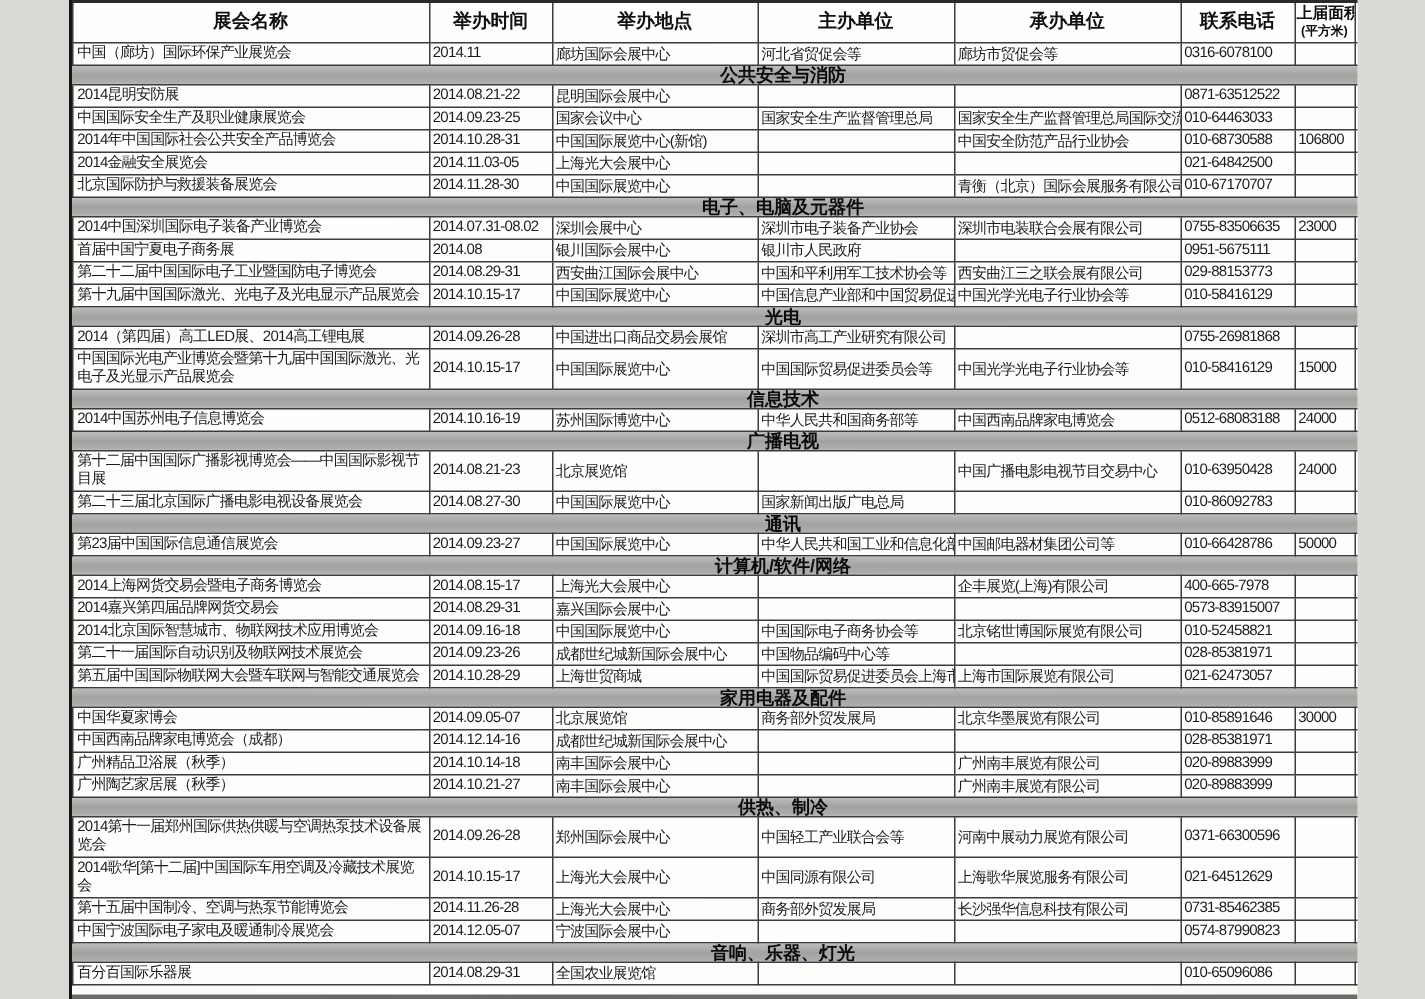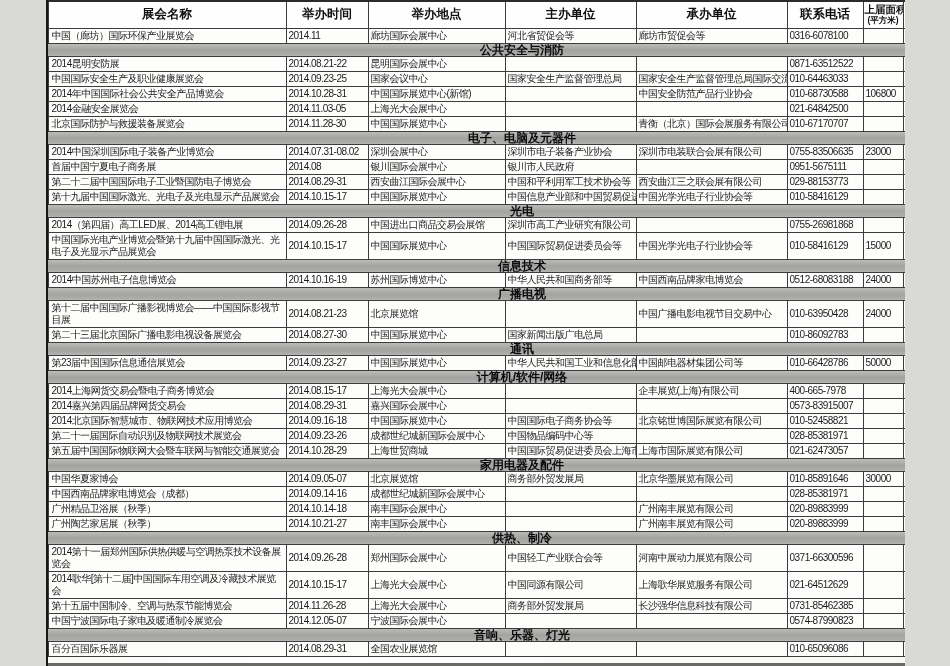--- a/index.html
+++ b/index.html
@@ -341,21 +341,21 @@
           <td class="c2">北京展览馆</td>
           <td class="c3">商务部外贸发展局</td>
           <td class="c4">北京华墨展览有限公司</td>
           <td class="c5">010-85891646</td>
           <td class="c6">30000</td>
           <td class="c7"></td>
           <td class="c8"></td>
         </tr>
         <tr class="data">
           <td class="c0">中国西南品牌家电博览会（成都）</td>
-          <td class="c1">2014.09.14-16</td>
+          <td class="c1">2014.12.14-16</td>
           <td class="c2">成都世纪城新国际会展中心</td>
           <td class="c3"></td>
           <td class="c4"></td>
           <td class="c5">028-85381971</td>
           <td class="c6"></td>
           <td class="c7"></td>
           <td class="c8"></td>
         </tr>
         <tr class="data">
           <td class="c0">广州精品卫浴展（秋季）</td>

